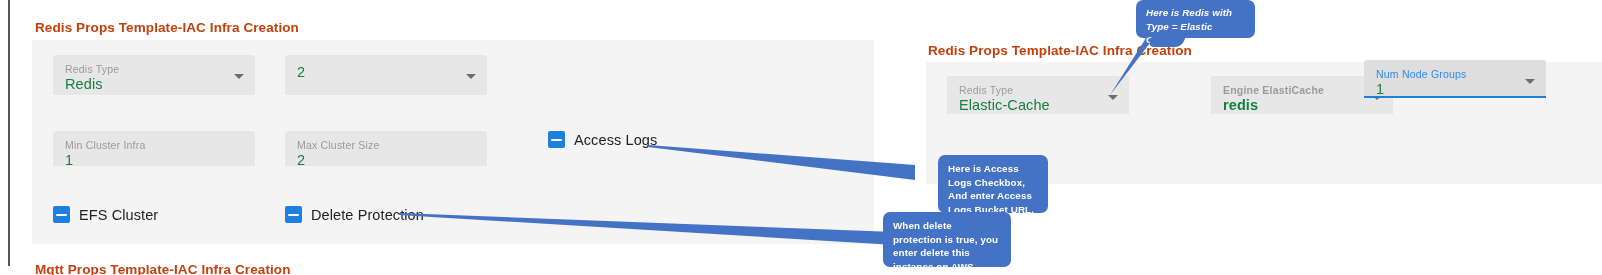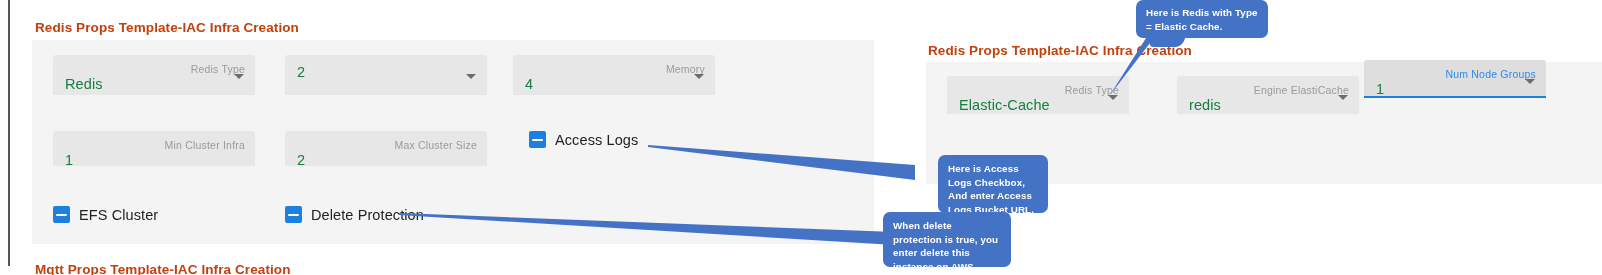--- a/index.html
+++ b/index.html
@@ -48,21 +48,20 @@
     padding:8px 10px 6px 12px;
     overflow:hidden;
   }
   .field .f-label{
     display:block;
     font-size:10.5px;
     color:#9a9a9a;
     line-height:12px;
     letter-spacing:.2px;
     white-space:nowrap;
-    text-align:right;
   }
   .field .f-value{
     display:block;
     font-size:14.5px;
     color:#15803d;
     line-height:18px;
     letter-spacing:.1px;
     white-space:nowrap;
   }
   .field.focused{
@@ -82,21 +81,21 @@
 
   
   #fld-redis-type {left:53px; top:55px;  width:202px;height:40px;}
   #fld-cpu        {left:285px;top:55px;  width:202px;height:40px;}
   #fld-memory     {left:513px;top:55px;  width:202px;height:40px;}
   #fld-min-cluster{left:53px; top:131px; width:202px;height:35px;}
   #fld-max-cluster{left:285px;top:131px; width:202px;height:35px;}
 
   
   #fld-redis-type-2 {left:947px; top:76px; width:182px;height:38px;}
-  #fld-engine       {left:1177px;top:76px; width:182px;height:38px;}
+  #fld-engine       {left:1211px;top:76px; width:182px;height:38px;font-weight:bold;}
   #fld-num-nodes    {left:1364px;top:60px; width:182px;height:38px;}
 
   
   .checkbox-row{
     position:absolute;
     display:flex;
     align-items:center;
     gap:9px;
     white-space:nowrap;
   }
@@ -113,39 +112,39 @@
     left:3px;right:3px;top:7.5px;
     height:2.5px;
     background:#ffffff;
     border-radius:1px;
   }
   .cb-label{
     font-size:14.5px;
     color:#222222;
     letter-spacing:.1px;
   }
-  #cb-access-logs     {left:517px;top:131px;padding-left:12px;}
+  #cb-access-logs     {left:536px;top:131px;padding-left:12px;}
   #cb-efs-backup      {left:53px; top:206px;}
   #cb-delete-protect  {left:285px;top:206px;}
 
   
   .callout{
     position:absolute;
     background:#4472c4;
     color:#ffffff;
     font-size:9.8px;
     font-weight:bold;
     line-height:13.6px;
     letter-spacing:.1px;
     border-radius:7px;
     box-sizing:border-box;
     padding:7px 9px 7px 10px;
     z-index:30;
   }
-  #callout-redis-type{left:1136px;top:0px;width:132px;height:38px;padding-top:6px;}
+  #callout-redis-type{left:1136px;top:0px;width:119px;height:38px;padding-top:6px;font-style:italic;}
   #callout-access-logs{left:938px;top:155px;width:110px;height:58px;}
   #callout-delete-protection{left:883px;top:212px;width:128px;height:55px;}
 
   
   #callout-redis-type .tail{
     position:absolute;left:14px;bottom:-9px;
     width:34px;height:12px;background:#4472c4;
     border-radius:0 0 6px 6px;
     transform:skewX(-22deg);
   }
@@ -173,25 +172,20 @@
     <span class="f-label">Redis Type</span>
     <span class="f-value">Redis</span>
     <span class="caret"></span>
   </div>
 
   <div class="field" id="fld-cpu">
     <span class="f-value">2</span>
     <span class="caret"></span>
   </div>
 
-  <div class="field" id="fld-memory">
-    <span class="f-label">Memory</span>
-    <span class="f-value">4</span>
-    <span class="caret"></span>
-  </div>
 
   <div class="field" id="fld-min-cluster">
     <span class="f-label">Min Cluster Infra</span>
     <span class="f-value">1</span>
   </div>
 
   <div class="field" id="fld-max-cluster">
     <span class="f-label">Max Cluster Size</span>
     <span class="f-value">2</span>
   </div>

